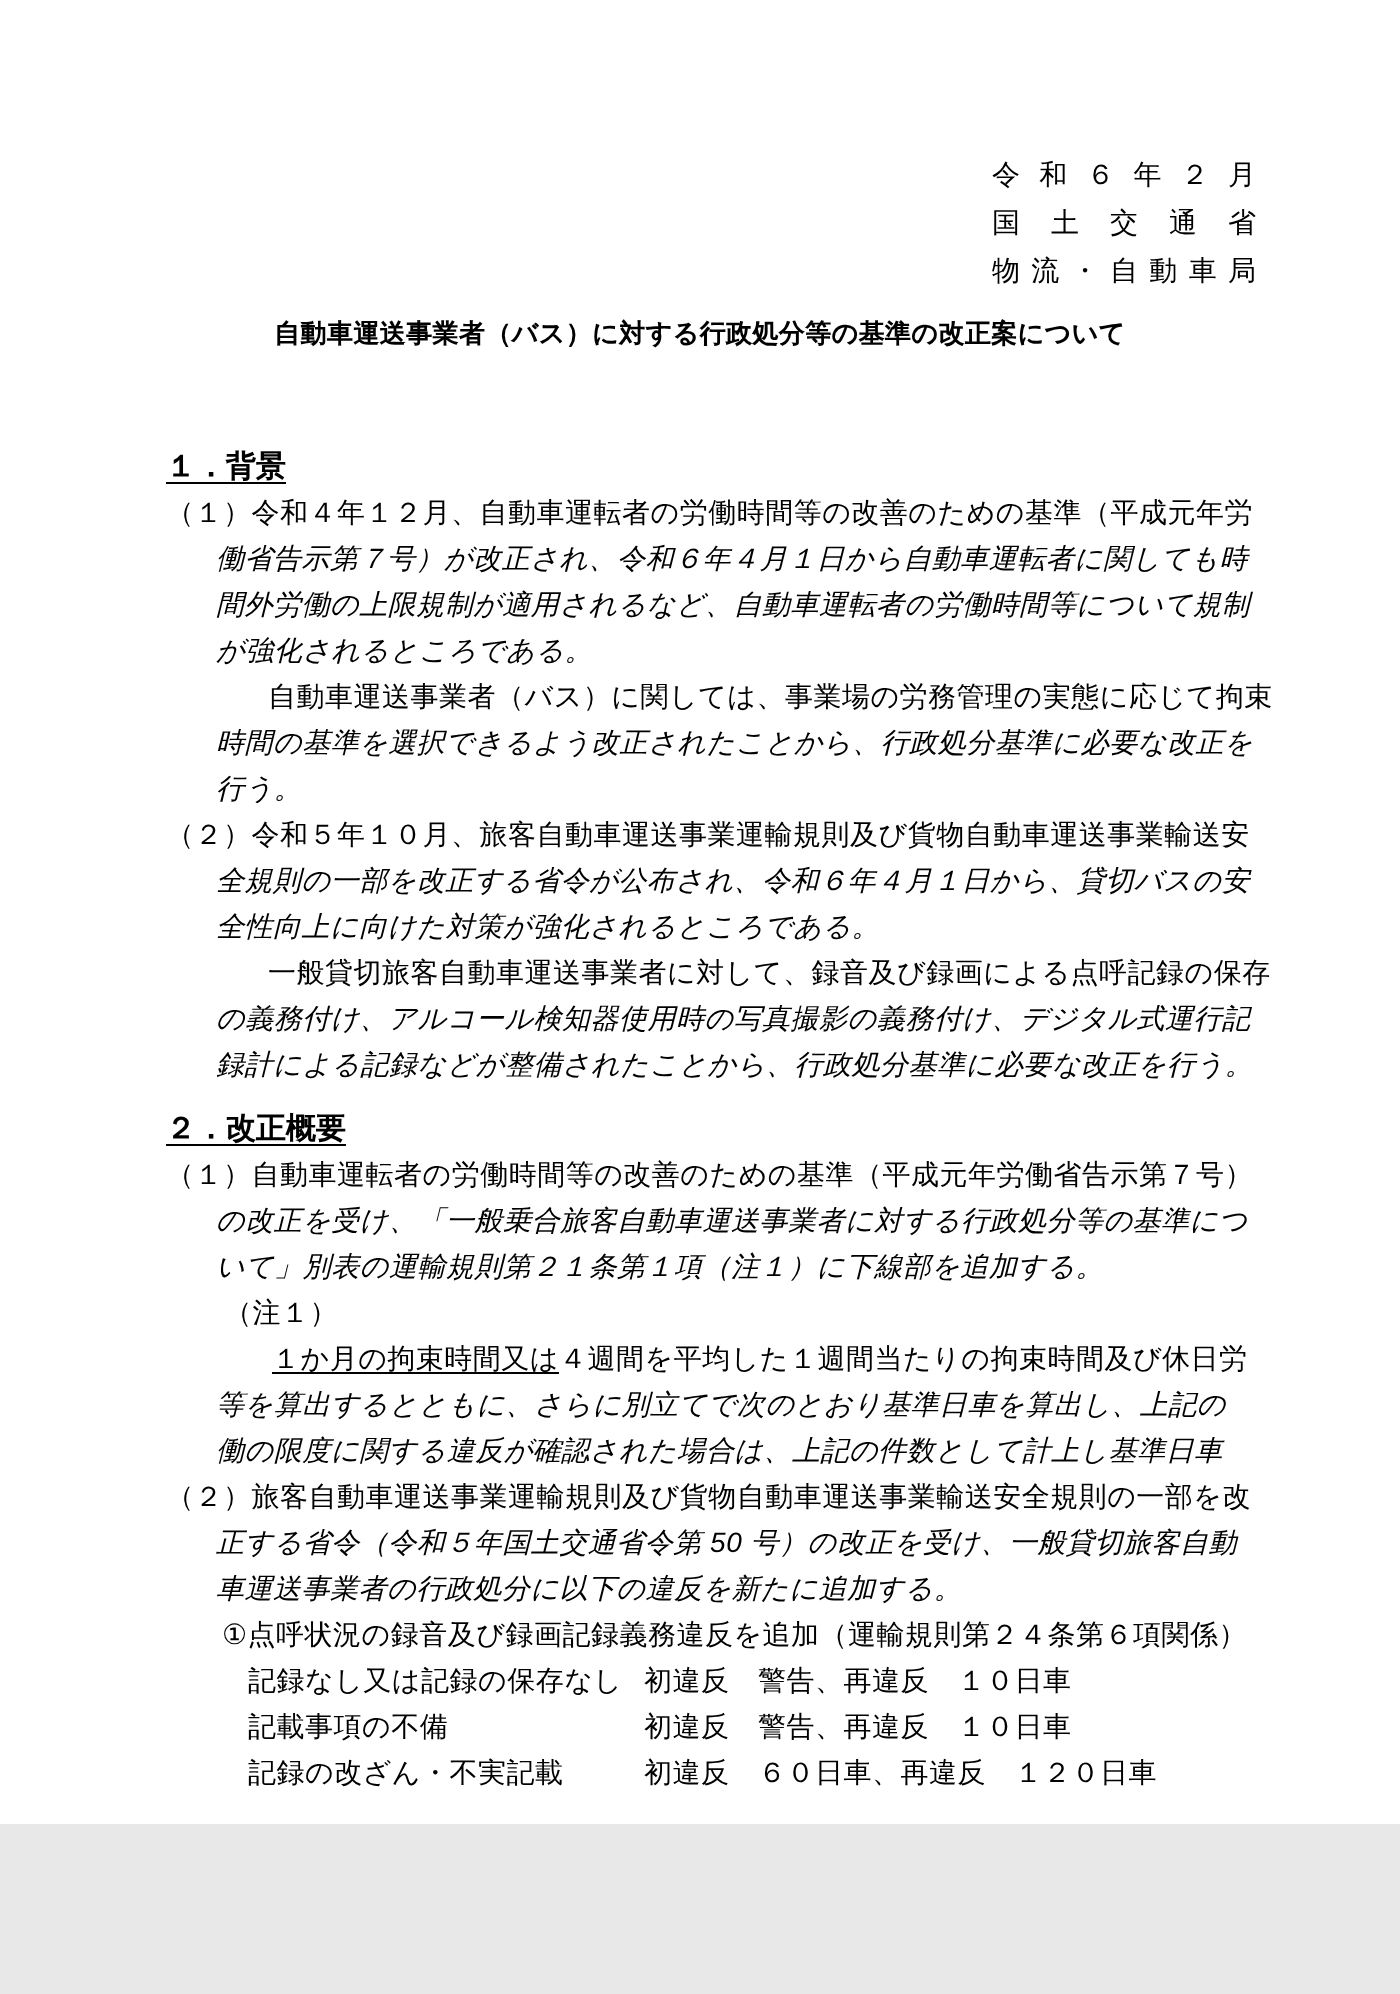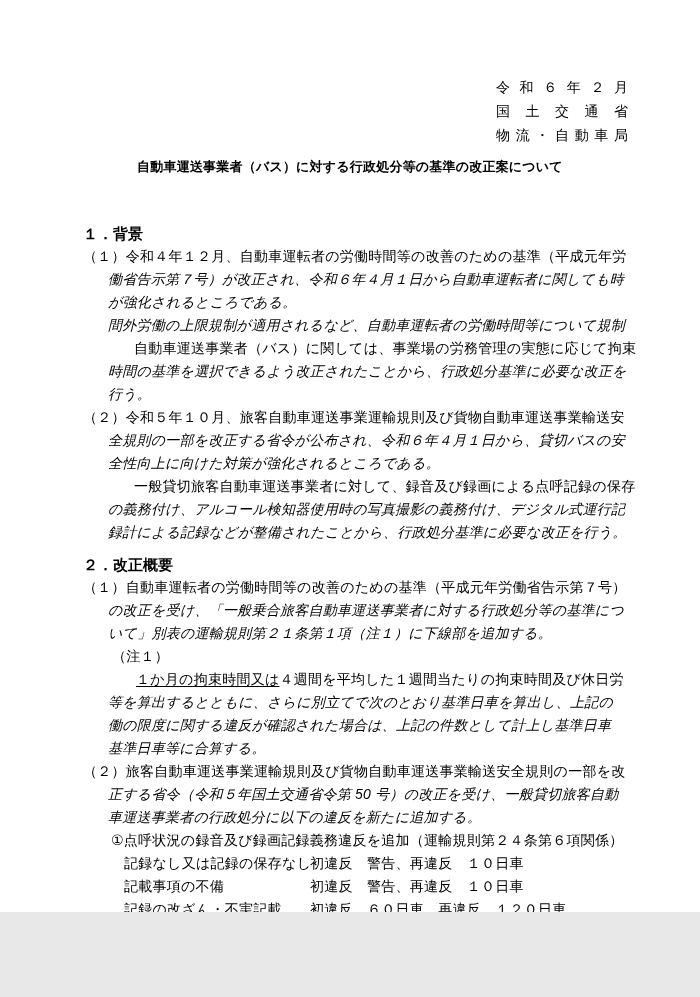--- a/index.html
+++ b/index.html
@@ -12,31 +12,31 @@
   .hdr{position:absolute;top:75px;right:72px;width:132px;font-size:14px;}
   .hdr .hl{height:24px;line-height:24px;text-align:justify;text-align-last:justify;white-space:normal;}
   
   .title{
     position:absolute;top:158px;left:0;width:100%;text-align:center;
     font-size:13px;font-weight:bold;letter-spacing:0.2px;white-space:nowrap;
   }
   
   .docbody{position:absolute;left:83px;top:222px;width:565px;font-size:14px;}
   .sec-h{height:23px;line-height:23px;font-size:15px;font-weight:bold;}
-  .sec-h span{text-underline-offset:3px;}
+  .sec-h span{text-decoration:underline;text-underline-offset:3px;}
   .ln{height:23px;line-height:23px;white-space:pre;letter-spacing:0.25px;}
   .i0{padding-left:0;}
   .i1{padding-left:25px;font-style:italic;}
   .i1b{padding-left:29px;}
   .i1c{padding-left:28px;}
   .i2{padding-left:51px;}
   .i2n{padding-left:53px;}
   .gap{height:9px;}
   .ul{text-decoration:underline;text-underline-offset:2px;text-align:center;}
-  .prow{height:23px;line-height:23px;padding-left:41px;display:flex;letter-spacing:0.25px;}
+  .prow{height:23px;line-height:23px;padding-left:41px;display:flex;letter-spacing:0.25px;gap:12px;}
   .plabel{width:186px;white-space:pre;}
   .pval{white-space:pre;}
 </style>
 </head>
 <body>
 
 <div class="page">
 
   <div class="hdr">
     <div class="hl">令和６年２月</div>
@@ -45,22 +45,22 @@
   </div>
 
   <div class="title">自動車運送事業者（バス）に対する行政処分等の基準の改正案について</div>
 
   <div class="docbody">
 
     <div class="sec-h"><span>１．背景</span></div>
 
     <div class="ln i0">（１）令和４年１２月、自動車運転者の労働時間等の改善のための基準（平成元年労</div>
     <div class="ln i1">働省告示第７号）が改正され、令和６年４月１日から自動車運転者に関しても時</div>
+    <div class="ln i1">間外労働の上限規制が適用されるなど、自動車運転者の労働時間等について規制</div>
     <div class="ln i1">が強化されるところである。</div>
-    <div class="ln i1">間外労働の上限規制が適用されるなど、自動車運転者の労働時間等について規制</div>
     <div class="ln i2">自動車運送事業者（バス）に関しては、事業場の労務管理の実態に応じて拘束</div>
     <div class="ln i1">時間の基準を選択できるよう改正されたことから、行政処分基準に必要な改正を</div>
     <div class="ln i1">行う。</div>
     <div class="ln i0">（２）令和５年１０月、旅客自動車運送事業運輸規則及び貨物自動車運送事業輸送安</div>
     <div class="ln i1">全規則の一部を改正する省令が公布され、令和６年４月１日から、貸切バスの安</div>
     <div class="ln i1">全性向上に向けた対策が強化されるところである。</div>
     <div class="ln i2">一般貸切旅客自動車運送事業者に対して、録音及び録画による点呼記録の保存</div>
     <div class="ln i1">の義務付け、アルコール検知器使用時の写真撮影の義務付け、デジタル式運行記</div>
     <div class="ln i1">録計による記録などが整備されたことから、行政処分基準に必要な改正を行う。</div>
 
@@ -68,21 +68,20 @@
 
     <div class="sec-h"><span>２．改正概要</span></div>
 
     <div class="ln i0">（１）自動車運転者の労働時間等の改善のための基準（平成元年労働省告示第７号）</div>
     <div class="ln i1">の改正を受け、「一般乗合旅客自動車運送事業者に対する行政処分等の基準につ</div>
     <div class="ln i1">いて」別表の運輸規則第２１条第１項（注１）に下線部を追加する。</div>
     <div class="ln i1b">（注１）</div>
     <div class="ln i2n"><span class="ul">１か月の拘束時間又は</span><span>４週間を平均した１週間当たりの拘束時間及び休日労</span></div>
     <div class="ln i1">等を算出するとともに、さらに別立てで次のとおり基準日車を算出し、上記の</div>
     <div class="ln i1">働の限度に関する違反が確認された場合は、上記の件数として計上し基準日車</div>
-    <div class="ln i1">基準日車等に合算する。</div>
     <div class="ln i0">（２）旅客自動車運送事業運輸規則及び貨物自動車運送事業輸送安全規則の一部を改</div>
     <div class="ln i1">正する省令（令和５年国土交通省令第 50 号）の改正を受け、一般貸切旅客自動</div>
     <div class="ln i1">車運送事業者の行政処分に以下の違反を新たに追加する。</div>
     <div class="ln i1c">①点呼状況の録音及び録画記録義務違反を追加（運輸規則第２４条第６項関係）</div>
 
     <div>
       <div class="prow">
         <span class="plabel">記録なし又は記録の保存なし</span>
           <span class="pval">初違反　警告、再違反　１０日車</span>
       </div>

